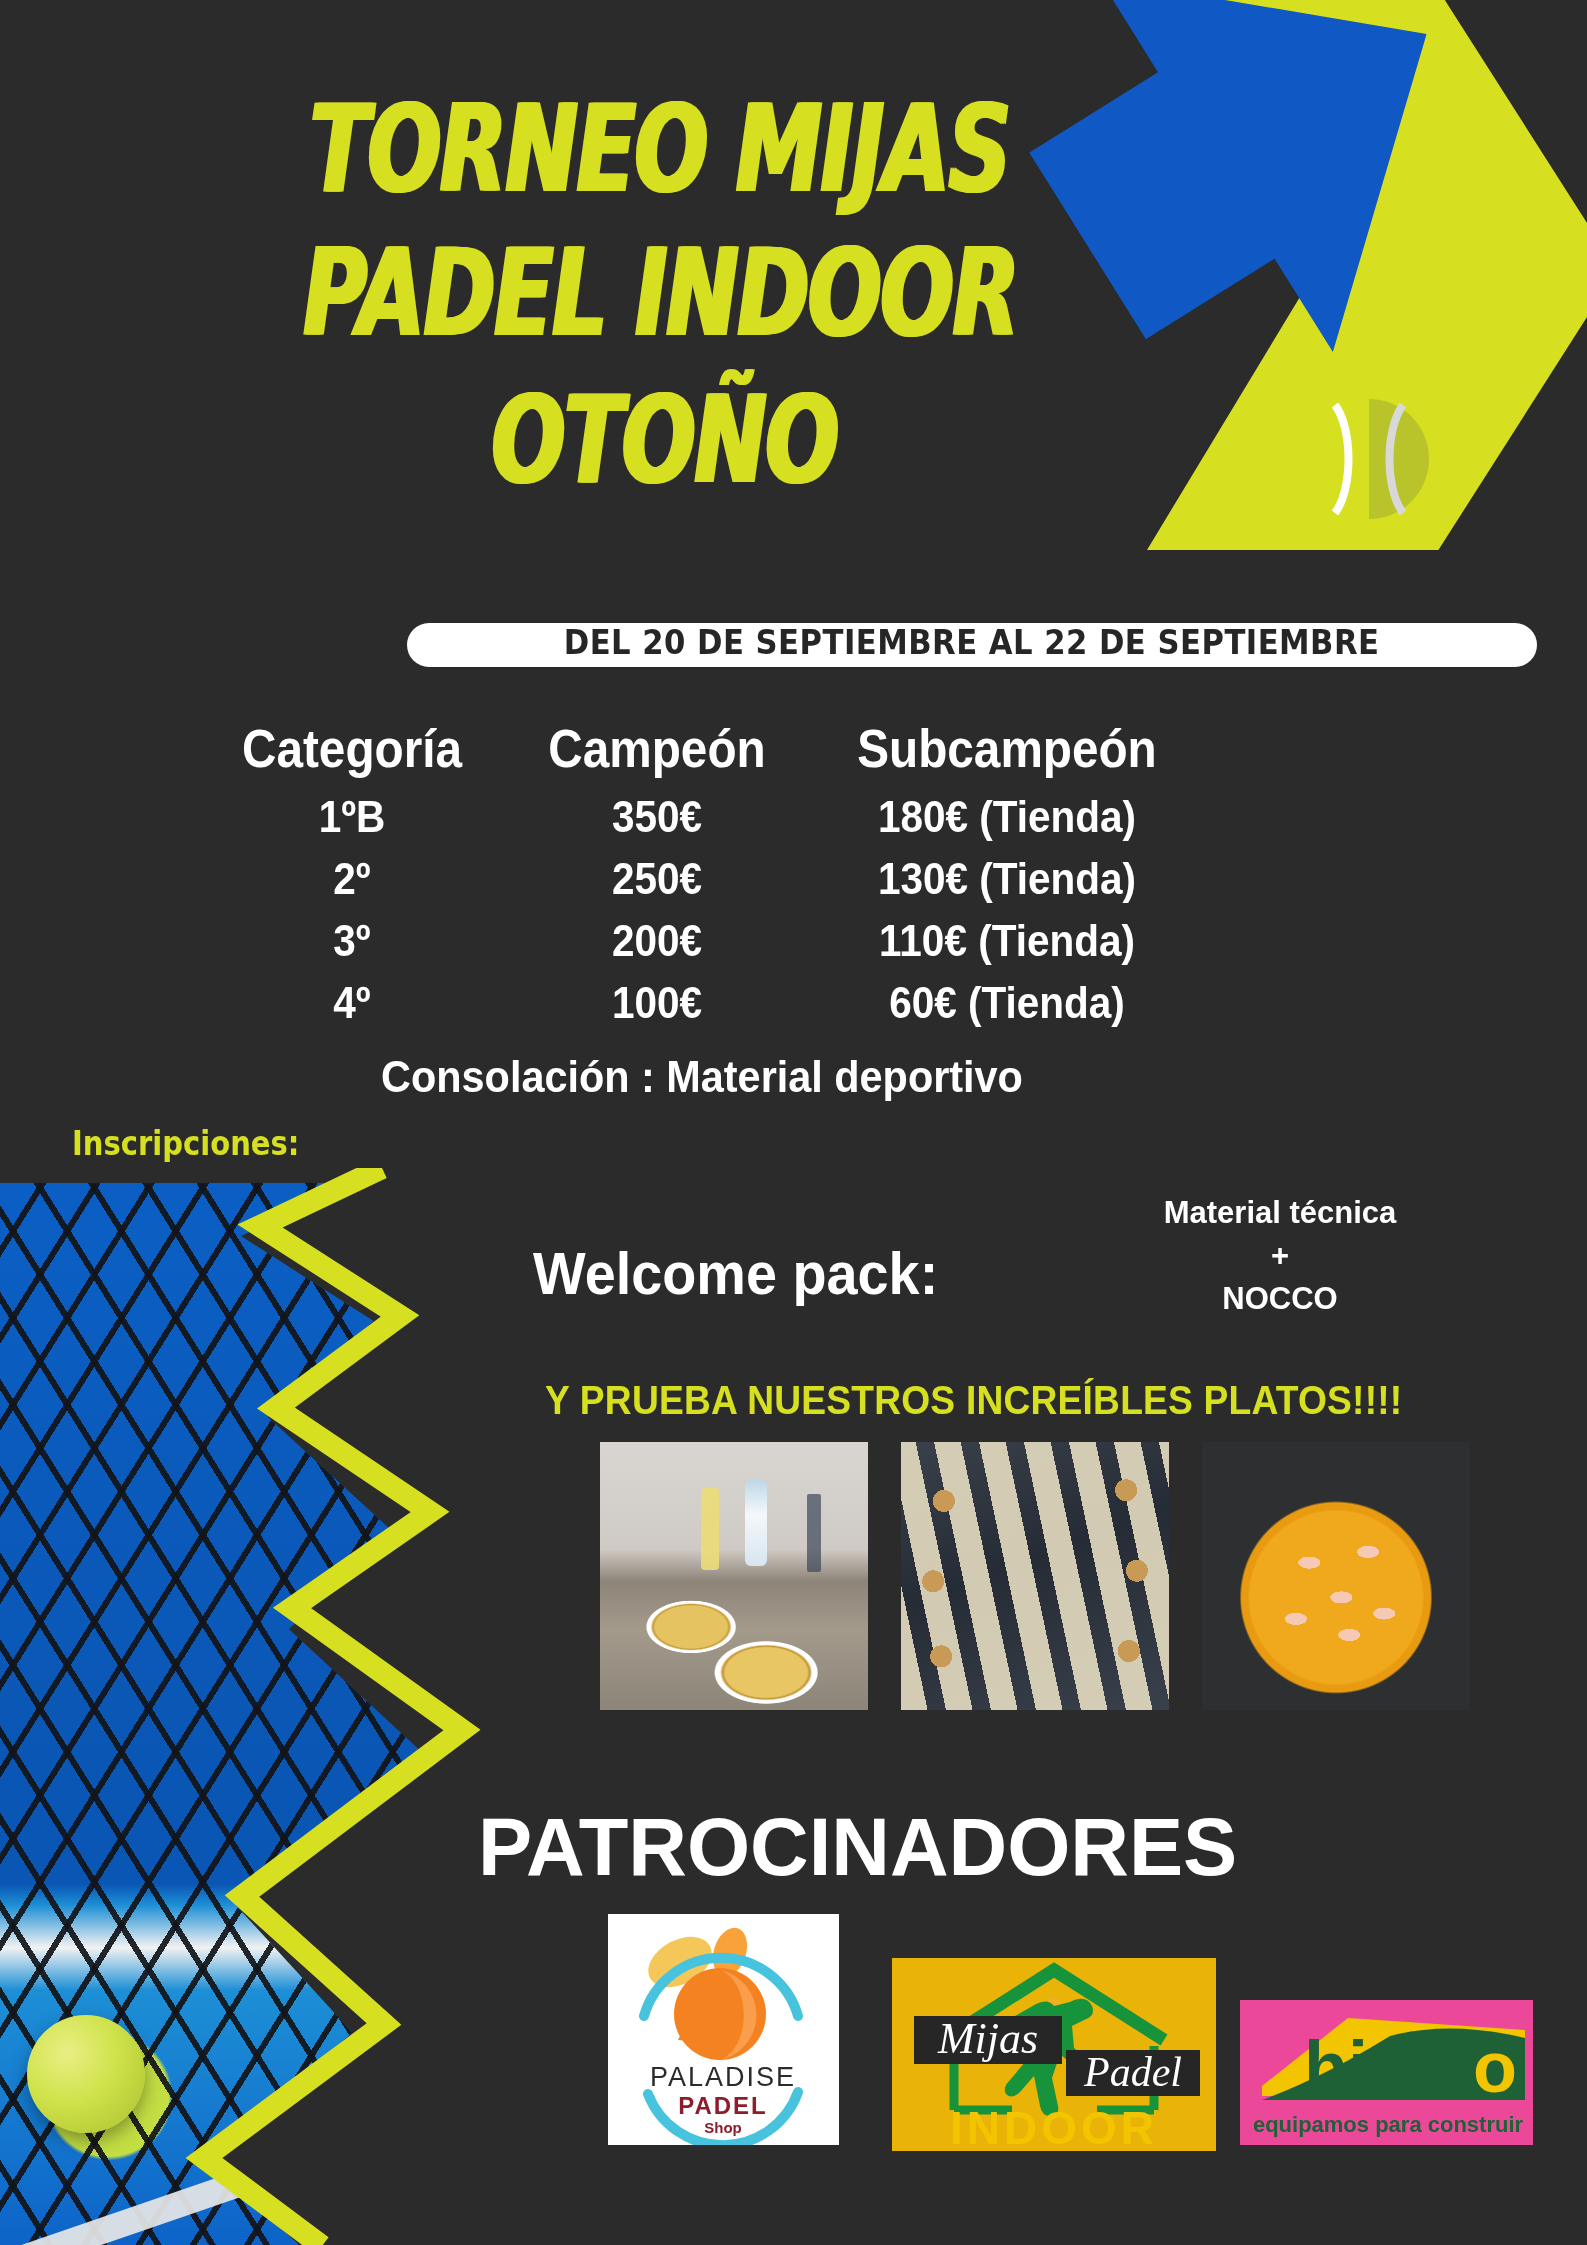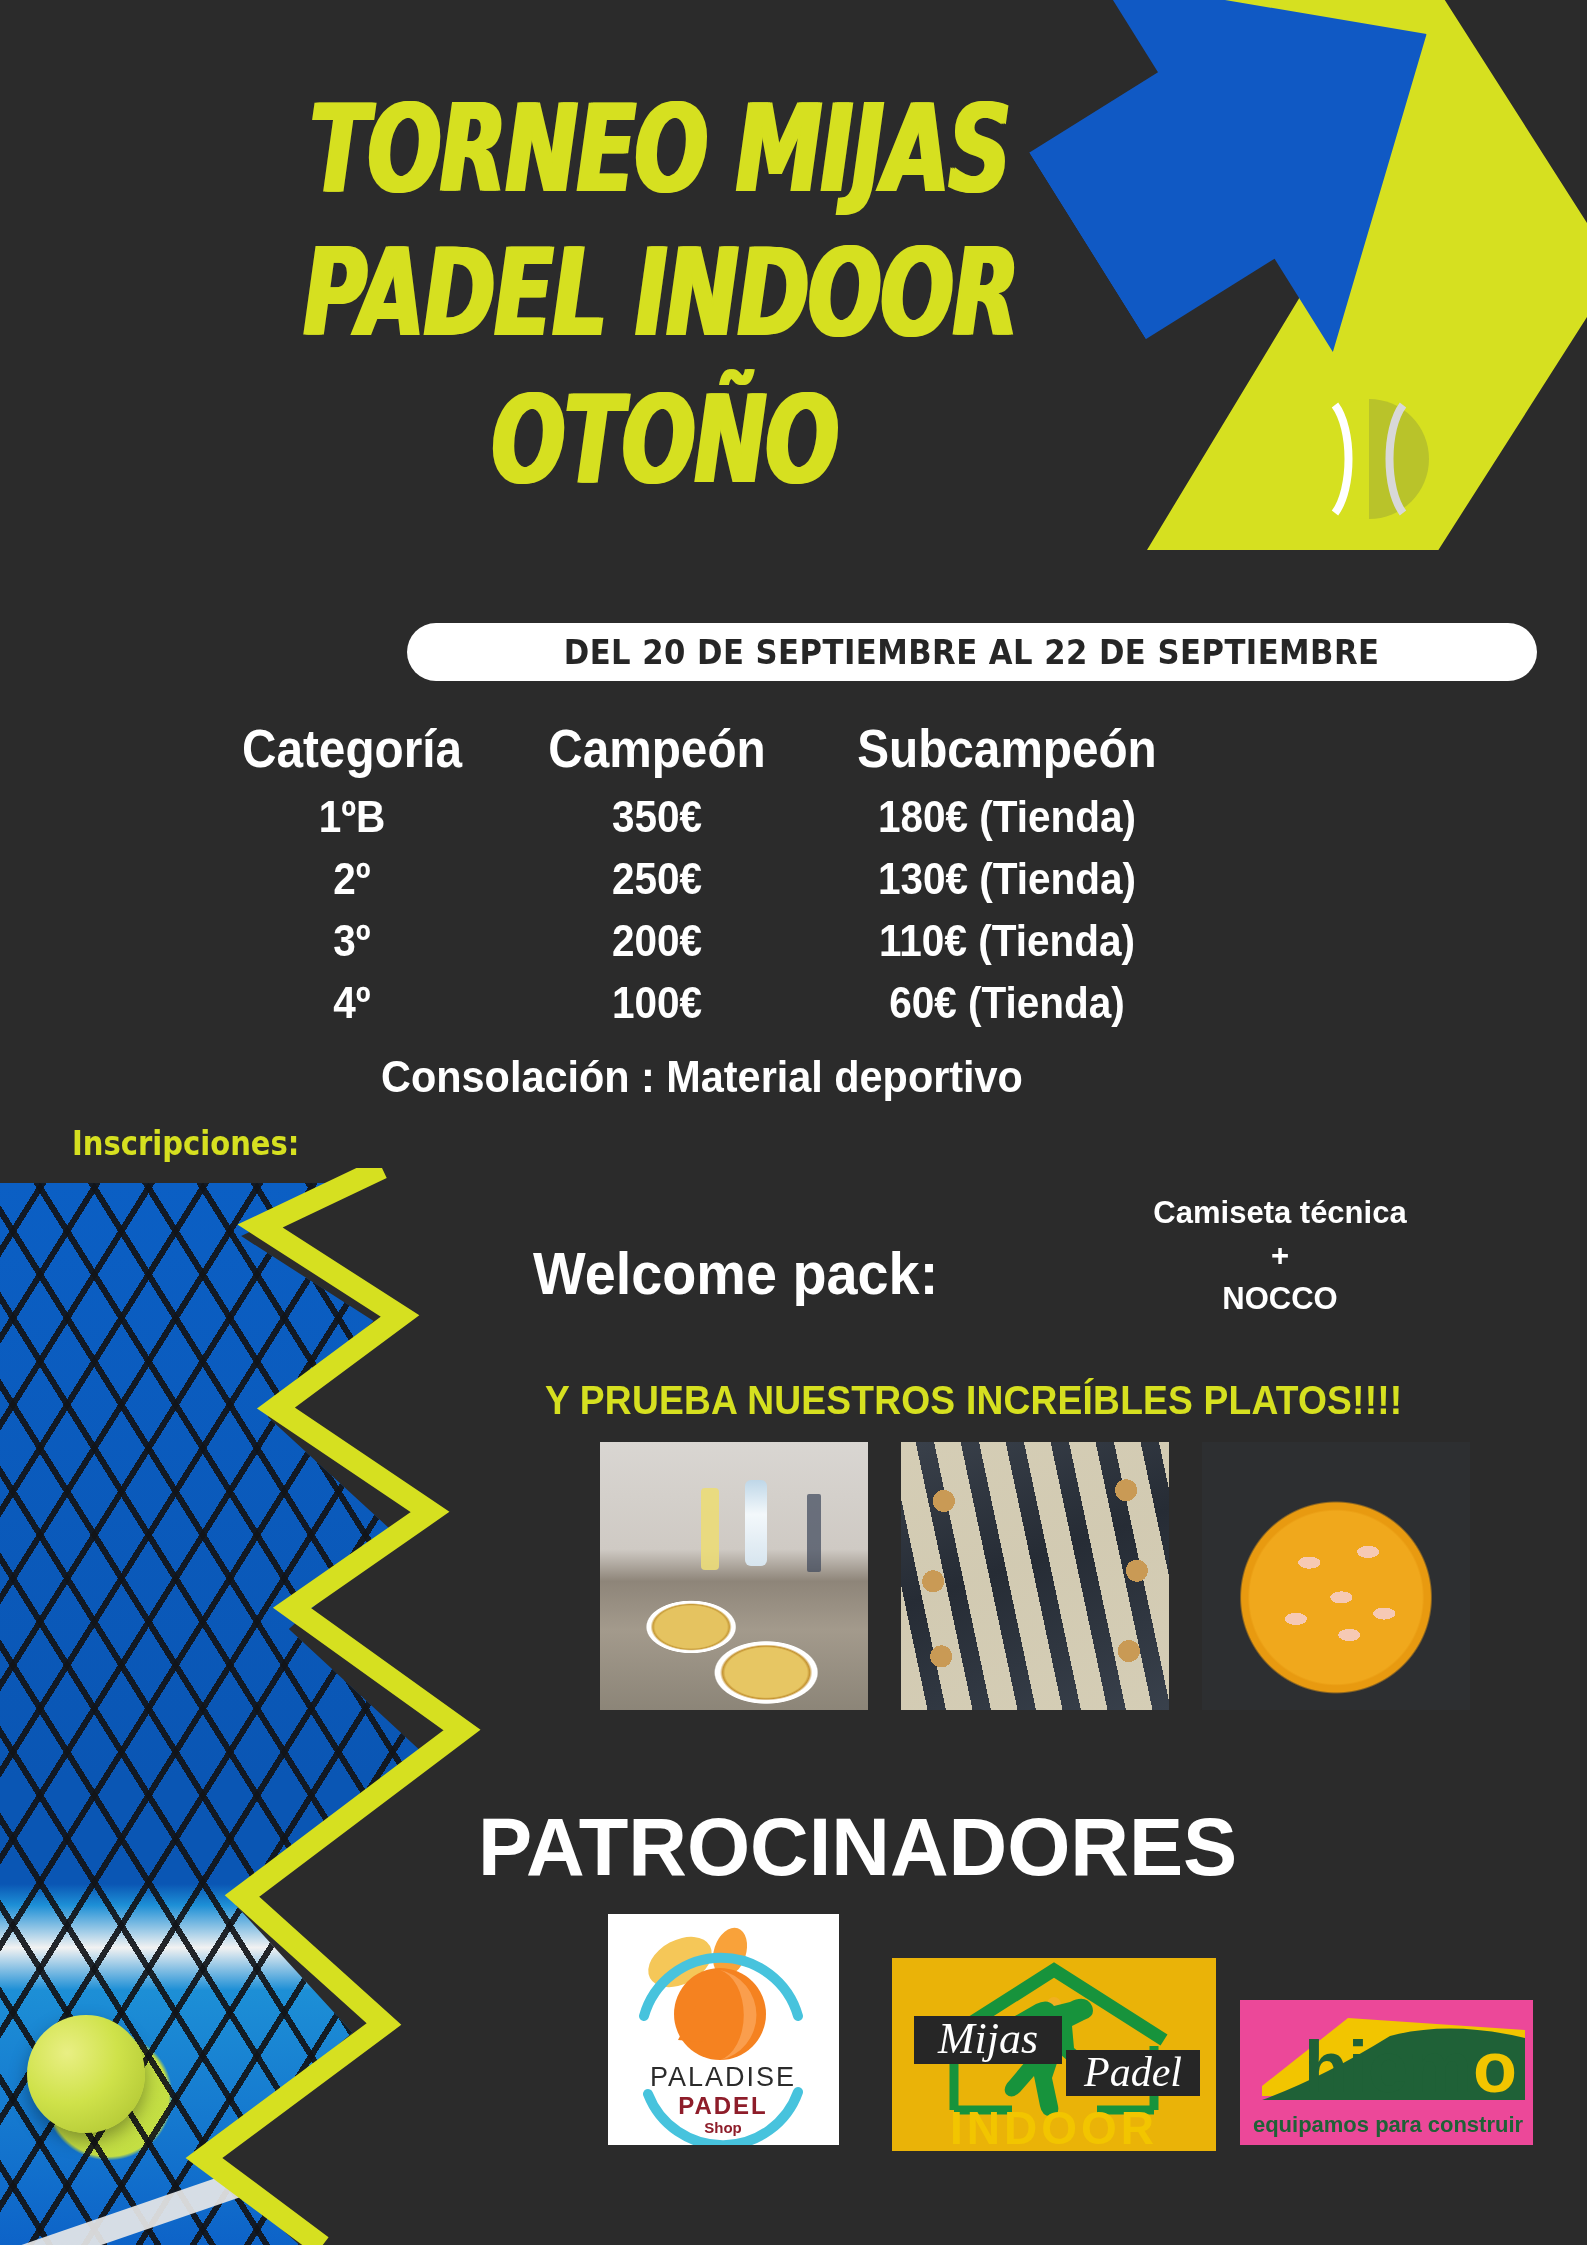--- a/index.html
+++ b/index.html
@@ -77,25 +77,24 @@
   .title-1 { font-size: 83px; margin-left: -10px; }
   .title-2 { font-size: 83px; margin-top: 68px; margin-left: -8px; }
   .title-3 { font-size: 83px; margin-top: 70px; }
 
   
   .date-pill {
     position: absolute;
     left: 407px;
     top: 623px;
     width: 1130px;
-    height: 58px;
+    height: 44px;
     background: #ffffff;
     border-radius: 34px;
     display: flex;
-    align-items: center;
     justify-content: center;
     z-index: 6;
   }
   .date-pill span {
     font-family: "DejaVu Sans", sans-serif;
     color: #262626;
     font-weight: 900;
     font-size: 33px;
     letter-spacing: 0.5px;
     transform: scaleX(0.93);
@@ -456,21 +455,21 @@
   </div>
   <svg class="net-edge" viewBox="0 0 560 1078" preserveAspectRatio="none">
     <polyline points="390,0 268,58 408,148 284,240 438,344 300,440 470,562 250,728 392,856 212,990 330,1078" fill="none" stroke="#d6e020" stroke-width="22" stroke-linejoin="miter"></polyline>
   </svg>
 
   <div class="inscripciones">Inscripciones:</div>
 
 
   <div class="welcome-pack">Welcome pack:</div>
   <div class="pack-contents">
-    <div>Camiseta técnica</div>
+    <div>Material técnica</div>
     <div>+</div>
     <div>NOCCO</div>
   </div>
 
   <div class="platos-line">Y PRUEBA NUESTROS INCREÍBLES PLATOS!!!!</div>
 
   <div class="food-row">
     <div class="food food-1"></div>
     <div class="food food-2"></div>
     <div class="food food-3"></div>

